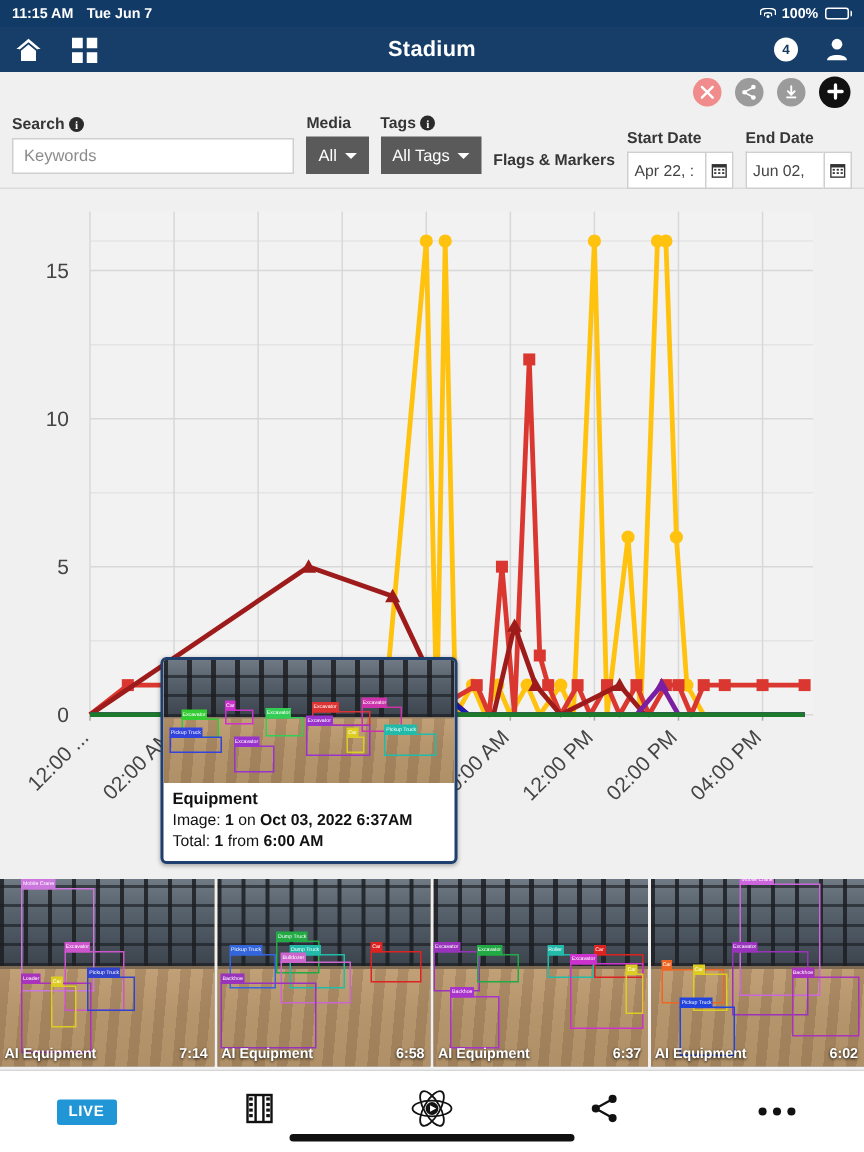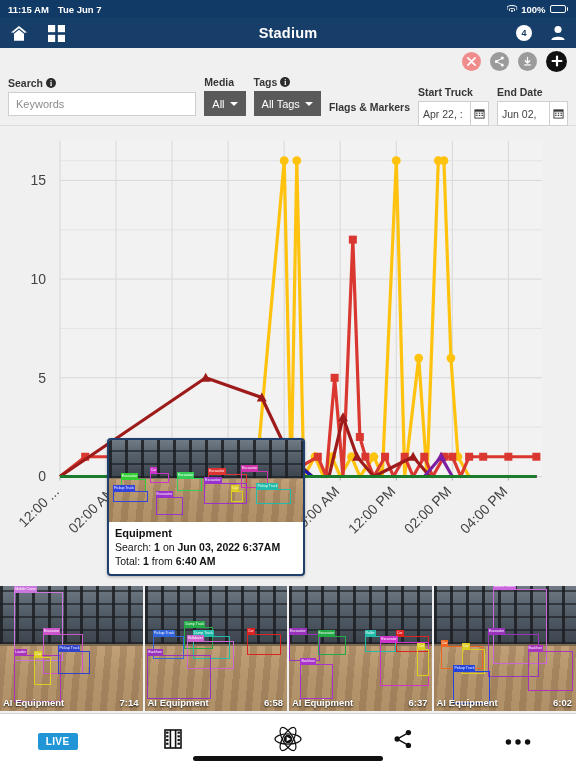--- a/index.html
+++ b/index.html
@@ -270,21 +270,21 @@
         <span>All Tags</span>
         <span class="caret"></span>
       </div>
     </div>
 
     <div class="fgroup">
       <div class="flabel">Flags &amp; Markers</div>
     </div>
 
     <div class="fgroup">
-      <div class="flabel">Start Truck</div>
+      <div class="flabel">Start Date</div>
       <div class="datebox">
         <div class="date-input">Apr 22, :</div>
         <div class="cal-btn">
           <svg width="11" height="11" viewBox="0 0 12 12">
               <rect x="0.5" y="1.5" width="11" height="10" fill="#333"></rect>
               <rect x="1.5" y="4" width="9" height="6.5" fill="#fff"></rect>
               <rect x="2.3" y="5" width="1.6" height="1.3" fill="#333"></rect>
               <rect x="5.2" y="5" width="1.6" height="1.3" fill="#333"></rect>
               <rect x="8.1" y="5" width="1.6" height="1.3" fill="#333"></rect>
               <rect x="2.3" y="7.4" width="1.6" height="1.3" fill="#333"></rect>
@@ -462,30 +462,30 @@
               <span style="background:#cc33aa">Excavator</span>
             </div>
           <div class="bbox" style="left:76%;top:60%;width:18%;height:18%;border-color:#22bbaa">
               <span style="background:#22bbaa">Pickup Truck</span>
             </div>
         </div>
       </div>
       <div class="tt-txt">
         <div class="tt-title">Equipment</div>
         <div class="tt-row">
-          <span>Search:</span>
+          <span>Image:</span>
           <b>1</b>
           <span>on</span>
-          <b>Jun 03, 2022 6:37AM</b>
+          <b>Oct 03, 2022 6:37AM</b>
         </div>
         <div class="tt-row">
           <span>Total:</span>
           <b>1</b>
           <span>from</span>
-          <b>6:40 AM</b>
+          <b>6:00 AM</b>
         </div>
       </div>
     </div>
   </div>
 
   <div class="thumbs" id="thumbs">
       <div class="thumb">
         <div class="photo">
           <div class="sky"></div>
           <div class="steel"></div>

